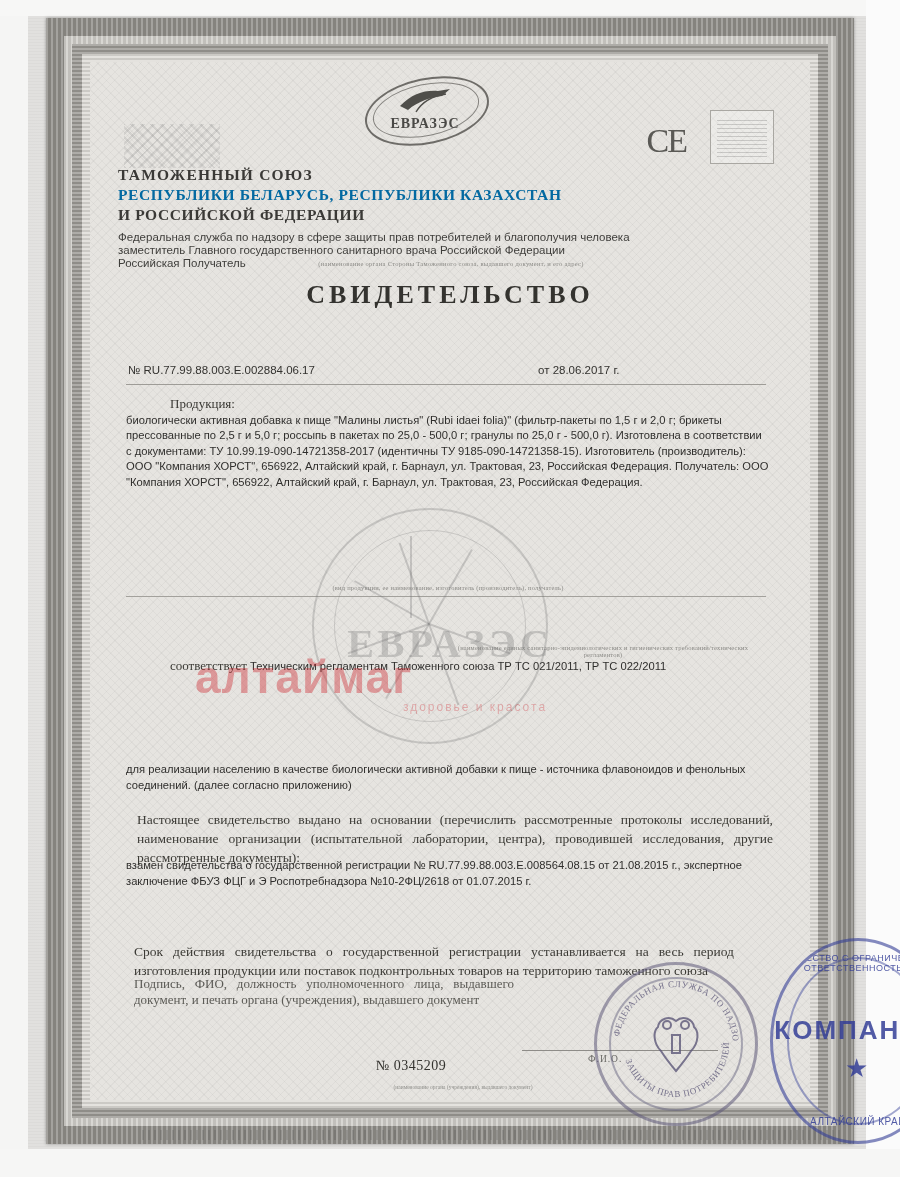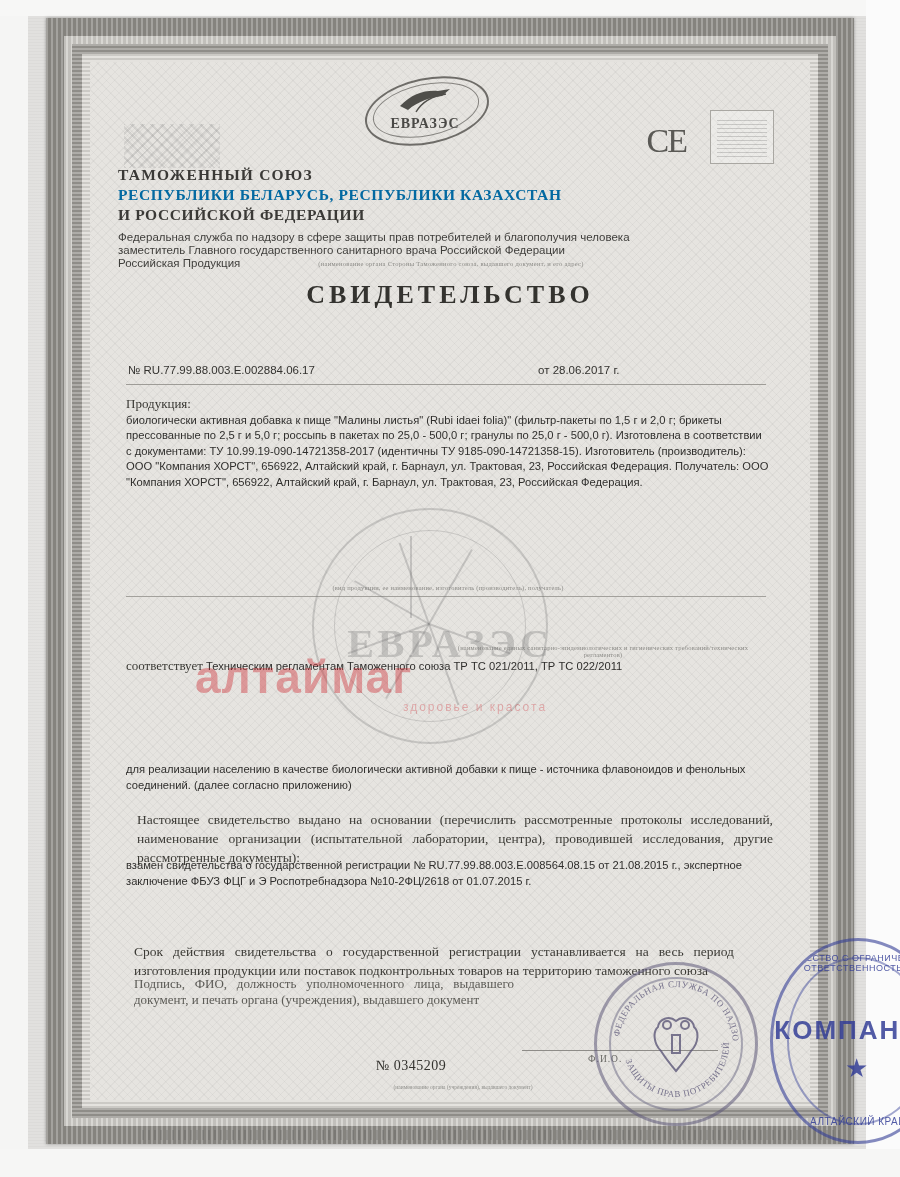--- a/index.html
+++ b/index.html
@@ -239,20 +239,21 @@
     position:absolute;
     font-family:"Liberation Sans", sans-serif;
     font-size:11.2px;
     line-height:15.5px;
     color:#2f2e2c;
   }
   .sec .lbl{
     font-family:"Liberation Serif", serif;
     font-size:13px;
     color:#3a3934;
+    margin-left:44px;
   }
   #sec-product{ left:8px; top:324px; width:644px; }
   #sec-product .body{ margin-top:0px; }
 
   .rule2{
     position:absolute; left:8px; top:524px; width:640px; height:1px; background:#a3a19c;
   }
   .caption-small{
     position:absolute; font-size:6.5px; color:#8b8a86; letter-spacing:0.2px;
     font-family:"Liberation Serif", serif;
@@ -451,21 +452,21 @@
     <div class="watermark-pattern"></div>
     <div class="ce-mark">CE</div>
     <div class="stamp-box"></div>
 
     <div class="head-block">
       <div class="head-l1">ТАМОЖЕННЫЙ СОЮЗ</div>
       <div class="head-l2">РЕСПУБЛИКИ БЕЛАРУСЬ, РЕСПУБЛИКИ КАЗАХСТАН</div>
       <div class="head-l3">И РОССИЙСКОЙ ФЕДЕРАЦИИ</div>
       <div class="head-sub1">Федеральная служба по надзору в сфере защиты прав потребителей и благополучия человека</div>
       <div class="head-sub2">заместитель Главного государственного санитарного врача Российской Федерации</div>
-      <div class="head-sub3">Российская Продукция</div>
+      <div class="head-sub3">Российская Получатель</div>
     </div>
     <div class="tiny-note">(наименование органа Стороны Таможенного союза, выдавшего документ, и его адрес)</div>
 
     <div class="title-main">СВИДЕТЕЛЬСТВО</div>
 
     <div class="num-row">
       <span class="num">
         <span>№</span>
         <span>RU.77.99.88.003.Е.002884.06.17</span>
       </span>

